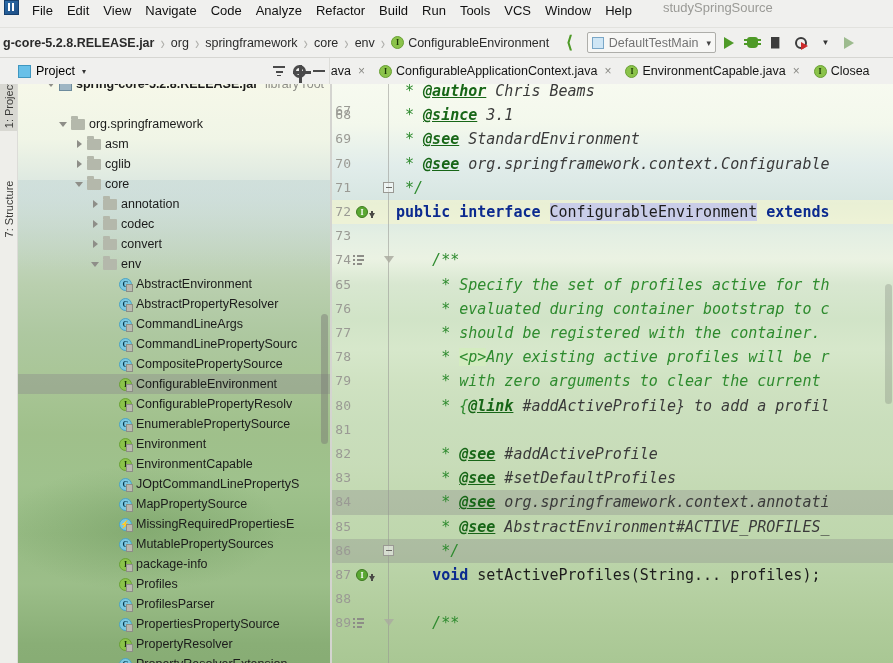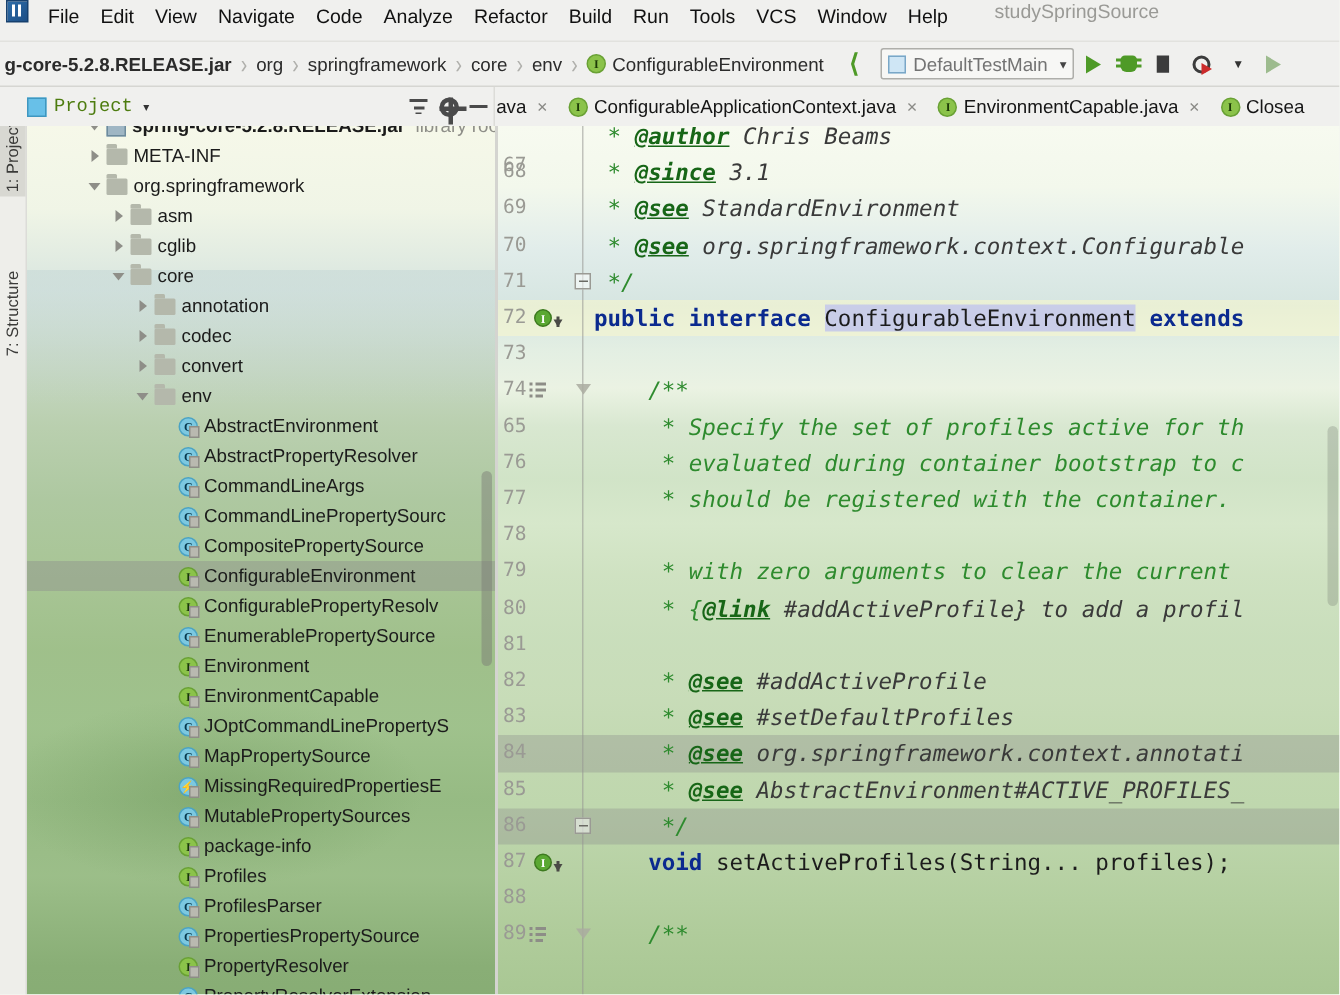--- a/index.html
+++ b/index.html
@@ -117,21 +117,21 @@
   }
   #tool-header{
     width:330px; flex:none; display:flex; align-items:center;
     padding-left:18px; background:#f0f0ee;
     border-right:1px solid #dcdcd8;
   }
   #tool-header .th-icon{
     width:13px;height:13px;background:#68c0e8;border:1px solid #3f97c0;
     margin-right:5px; flex:none;
   }
-  #tool-header .th-label{ font-size:12.5px; color:#4d7c0f;font-family:Liberation Mono, monospace; }
+  #tool-header .th-label{ font-size:12.5px; color:#000000; }
   #tool-header .th-caret{ font-size:8px;color:#333;margin-left:7px; }
   #tool-header .th-spacer{ flex:1; }
   .th-btn{ width:20px;height:20px;display:flex;align-items:center;justify-content:center; }
   .collapse-ico{ position:relative;width:12px;height:12px; }
   .collapse-ico i{ position:absolute;left:0;width:12px;height:1.6px;background:#4a4a4a;display:block; }
   .collapse-ico i:nth-child(1){ top:1px; }
   .collapse-ico i:nth-child(2){ top:6px; width:7px; left:2.5px; }
   .collapse-ico i:nth-child(3){ top:9.5px; width:4px; left:4px; }
   .gear{
     width:13px;height:13px;border-radius:50%;border:3px solid #4a4a4a;position:relative;
@@ -480,30 +480,25 @@
 </div>
 
 <div id="leftrail">
   <div class="rail-item" id="rail-project">1: Project</div>
   <div class="rail-item" id="rail-structure">7: Structure</div>
 </div>
 
 <div id="treepanel">
   <div id="treebg"></div>
   <div id="treescroll">
-      <div class="row" style="top: -10px; position: absolute; left: 16px; right: 0px; padding-left: 24px;">
+      <div class="row" style="top: -10px; position: absolute; left: 4px; right: 0px; padding-left: 24px;">
         <span class="arrow open"></span>
         <span class="jaricon"></span>
         <span class="rowlabel bold">spring-core-5.2.8.RELEASE.jar</span>
         <span class="rowlabel dim" style="margin-left: 7px;">library root</span>
-      </div>
-      <div class="row" style="top: 10px; position: absolute; left: 0px; right: 0px; padding-left: 40px;">
-        <span class="arrow closed"></span>
-        <span class="folder"></span>
-        <span class="rowlabel">META-INF</span>
       </div>
       <div class="row" style="top: 30px; position: absolute; left: 0px; right: 0px; padding-left: 40px;">
         <span class="arrow open"></span>
         <span class="folder"></span>
         <span class="rowlabel">org.springframework</span>
       </div>
       <div class="row" style="top: 50px; position: absolute; left: 0px; right: 0px; padding-left: 56px;">
         <span class="arrow closed"></span>
         <span class="folder"></span>
         <span class="rowlabel">asm</span>
@@ -711,20 +706,21 @@
       <div class="cl" style="top: 19.2px;"><span class="cm"> * <span class="tag">@since</span><span class="cmv"> 3.1</span></span></div>
       <div class="cl" style="top: 43.4px;"><span class="cm"> * <span class="tag">@see</span><span class="cmv"> StandardEnvironment</span></span></div>
       <div class="cl" style="top: 67.6px;"><span class="cm"> * <span class="tag">@see</span><span class="cmv"> org.springframework.context.Configurable</span></span></div>
       <div class="cl" style="top: 91.8px;"><span class="cm"> */</span></div>
       <div class="cl" style="top: 116px;"><span class="plain"><span class="kw">public</span> <span class="kw">interface</span> <span class="hlsel plain">ConfigurableEnvironment</span> <span class="kw">extends</span></span></div>
       <div class="cl" style="top: 140.2px;"></div>
       <div class="cl" style="top: 164.4px;"><span class="cm">    /**</span></div>
       <div class="cl" style="top: 188.6px;"><span class="cm">     * Specify the set of profiles active for th</span></div>
       <div class="cl" style="top: 212.8px;"><span class="cm">     * evaluated during container bootstrap to c</span></div>
       <div class="cl" style="top: 237px;"><span class="cm">     * should be registered with the container.</span></div>
+      <div class="cl" style="top: 261.2px;"><span class="cm">     * <span class="pgreen">&lt;p&gt;</span>Any existing active profiles will be r</span></div>
       <div class="cl" style="top: 285.4px;"><span class="cm">     * with zero arguments to clear the current</span></div>
       <div class="cl" style="top: 309.6px;"><span class="cm">     * {<span class="tag">@link</span><span class="cmv"> #addActiveProfile} to add a profil</span></span></div>
       <div class="cl" style="top: 382.2px;"><span class="cm">     * <span class="tag">@see</span><span class="cmv"> #setDefaultProfiles</span></span></div>
       <div class="cl" style="top: 358px;"><span class="cm">     * <span class="tag">@see</span><span class="cmv"> #addActiveProfile</span></span></div>
       <div class="cl" style="top: 406.4px;"><span class="cm">     * <span class="tag">@see</span><span class="cmv"> org.springframework.context.annotati</span></span></div>
       <div class="cl" style="top: 430.6px;"><span class="cm">     * <span class="tag">@see</span><span class="cmv"> AbstractEnvironment#ACTIVE_PROFILES_</span></span></div>
       <div class="cl" style="top: 454.8px;"><span class="cm">     */</span></div>
       <div class="cl" style="top: 479px;"><span class="plain">    <span class="kw">void</span> <span class="plain">setActiveProfiles</span>(<span class="plain">String</span>... <span class="plain">profiles</span>);</span></div>
       <div class="cl" style="top: 503.2px;"></div>
       <div class="cl" style="top: 527.4px;"><span class="cm">    /**</span></div>

